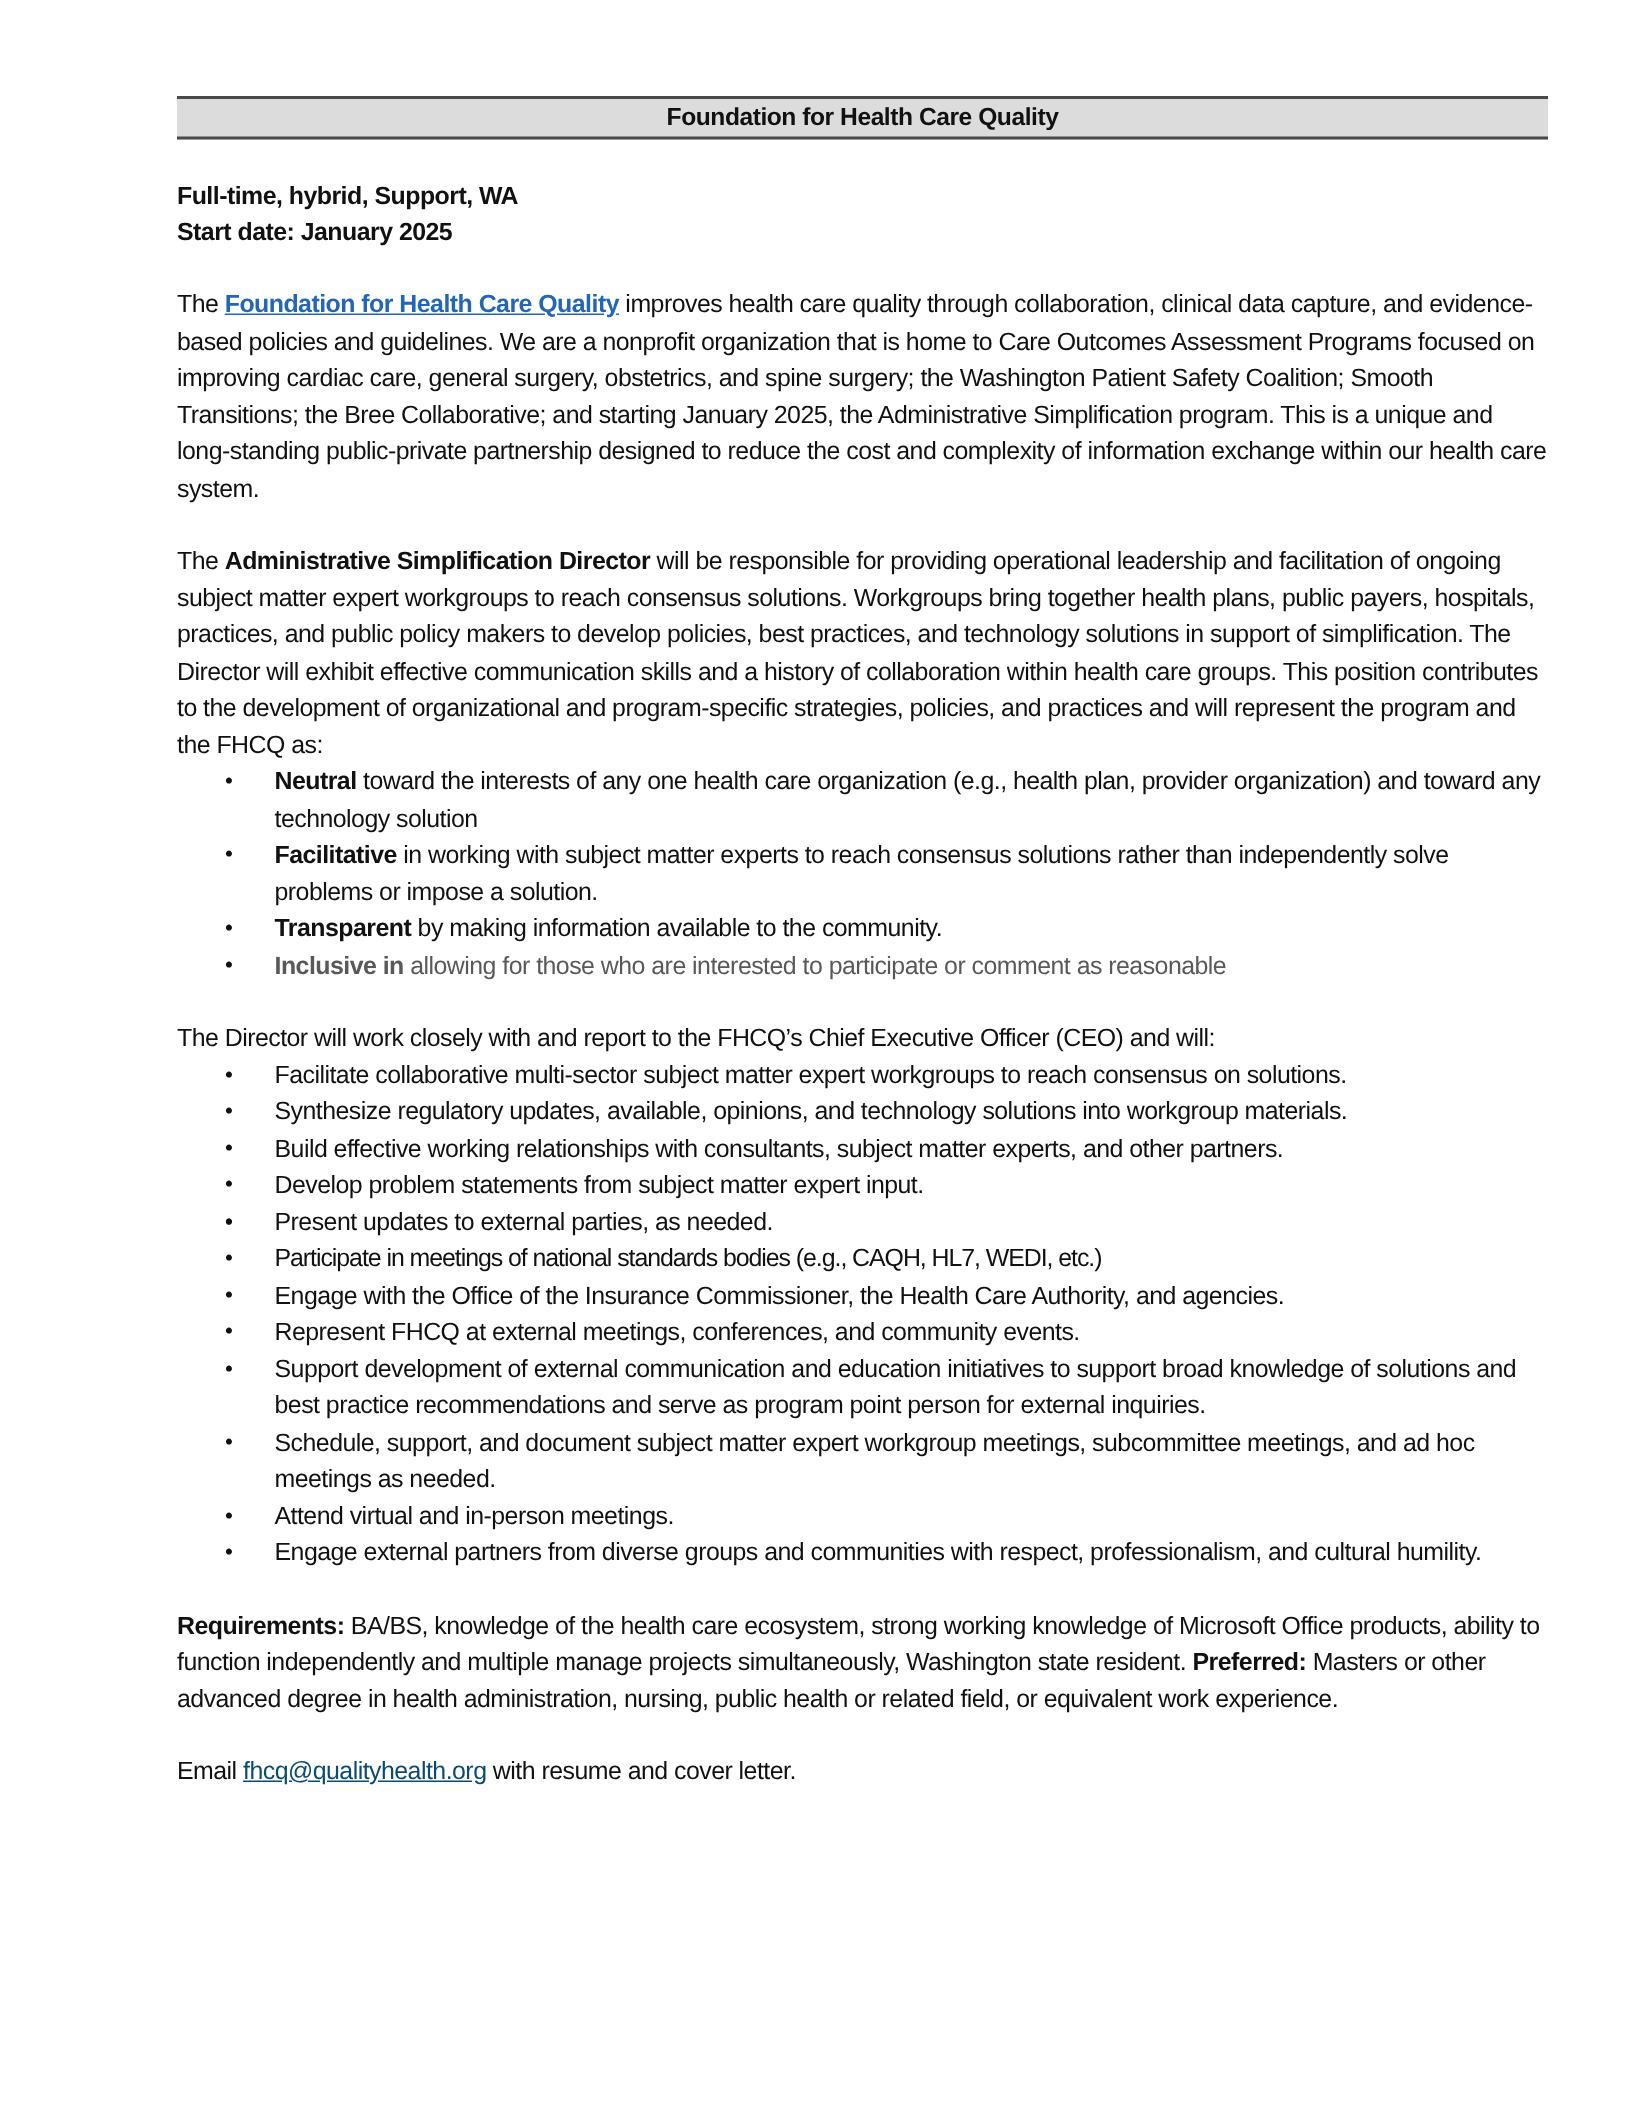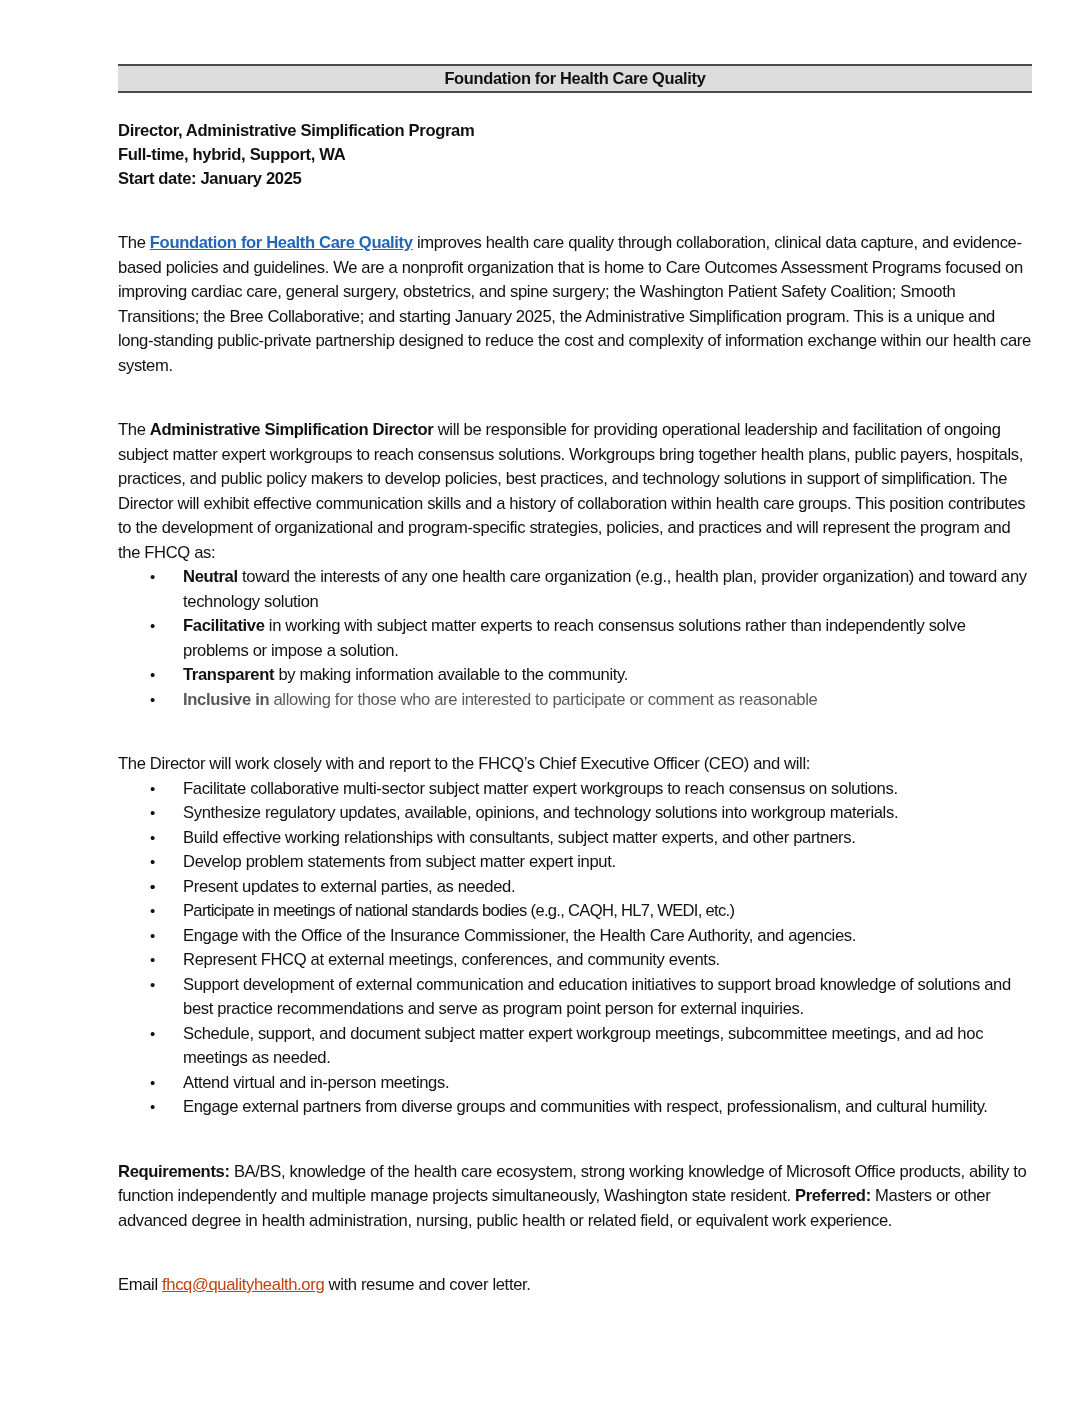--- a/index.html
+++ b/index.html
@@ -36,29 +36,29 @@
       letter-spacing: -0.3px;
     }
     .title-block {
       margin-top: 26px;
       font-weight: bold;
     }
     .title-block div { height: 24px; }
     p {
       margin: 0;
     }
-    .para { margin-top: 40px; }
+    .para { margin-top: 24px; }
     .link-bold {
       color: #2366b8;
       font-weight: bold;
       text-decoration: underline;
       cursor: pointer;
     }
     .link {
-      color: #c2410c;
+      color: #0c4a6e;
       text-decoration: underline;
       cursor: pointer;
     }
     ul.bullets {
       list-style: none;
       margin: 0;
       padding: 0;
     }
     ul.bullets li {
       position: relative;
@@ -76,21 +76,20 @@
 </head>
 <body>
 
 <div class="page">
 
   <div class="header-bar">
     <span>Foundation for Health Care Quality</span>
   </div>
 
   <div class="title-block">
-    <div>Director, Administrative Simplification Program</div>
     <div>Full-time, hybrid, Support, WA</div>
     <div>Start date: January 2025</div>
   </div>
 
   <p class="para"><span>The </span><a class="link-bold">Foundation for Health Care Quality</a><span> improves health care quality through collaboration, clinical data capture, and evidence-based policies and guidelines. We are a nonprofit organization that is home to Care Outcomes Assessment Programs focused on improving cardiac care, general surgery, obstetrics, and spine surgery; the Washington Patient Safety Coalition; Smooth Transitions; the Bree Collaborative; and starting January 2025, the Administrative Simplification program. This is a unique and long-standing public-private partnership designed to reduce the cost and complexity of information exchange within our health care system.</span></p>
 
   <p class="para"><span>The </span><b>Administrative Simplification Director</b><span> will be responsible for providing operational leadership and facilitation of ongoing subject matter expert workgroups to reach consensus solutions. Workgroups bring together health plans, public payers, hospitals, practices, and public policy makers to develop policies, best practices, and technology solutions in support of simplification. The Director will exhibit effective communication skills and a history of collaboration within health care groups. This position contributes to the development of organizational and program-specific strategies, policies, and practices and will represent the program and the FHCQ as:</span></p>
 
   <ul class="bullets">
     <li><span class="bullet">•</span><b>Neutral</b><span> toward the interests of any one health care organization (e.g., health plan, provider organization) and toward any technology solution</span></li>

